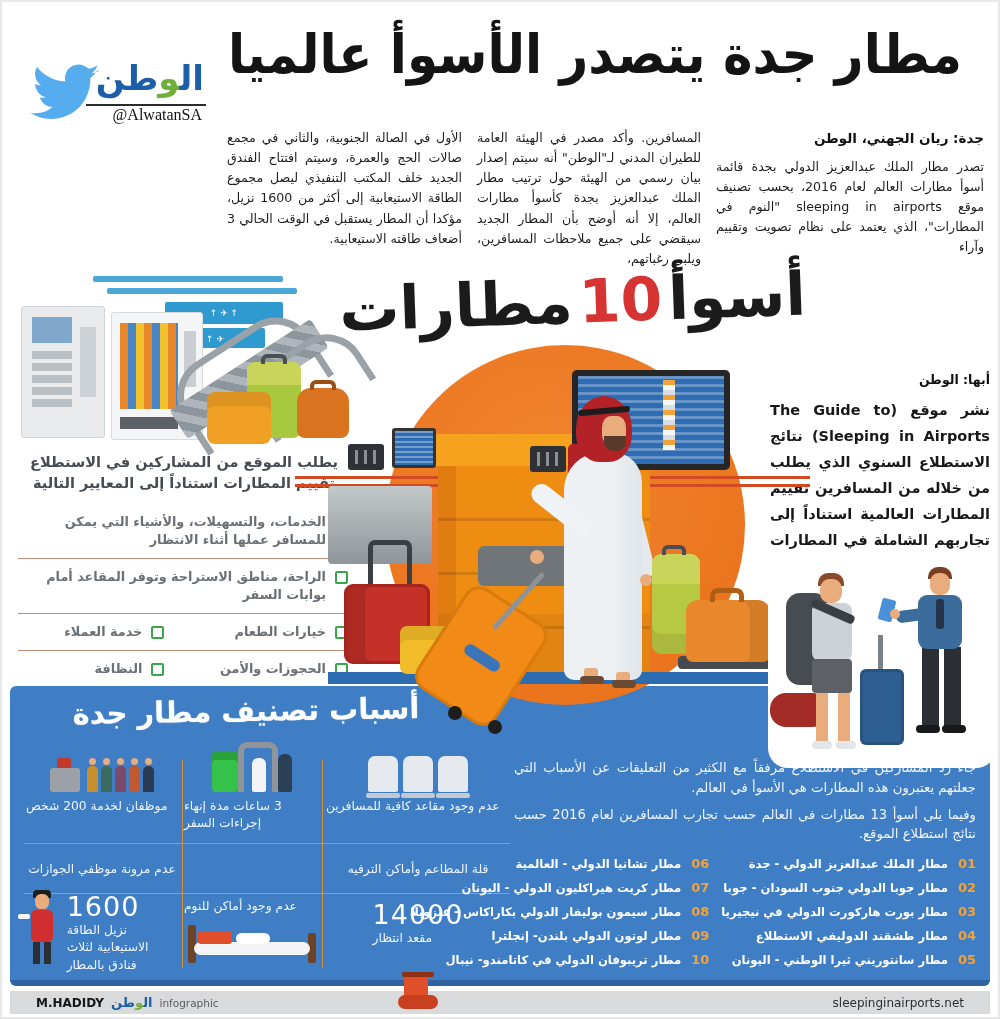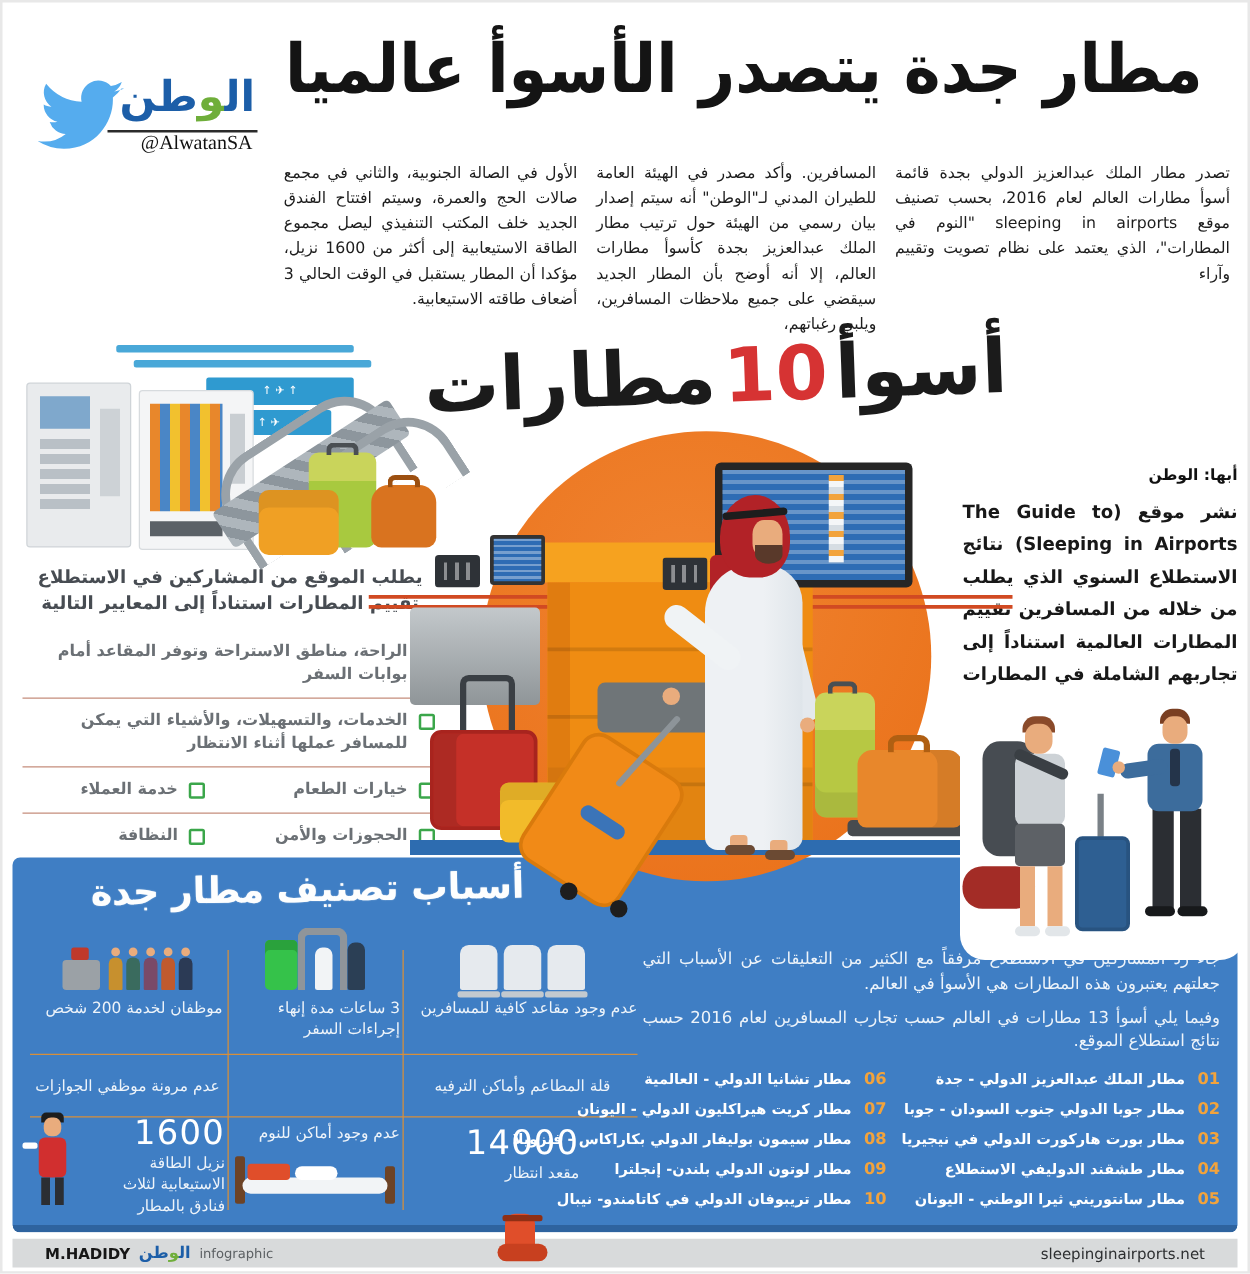--- a/index.html
+++ b/index.html
@@ -123,21 +123,21 @@
   .st-hand{left:122px;top:56px;width:10px;height:10px;background:#e9ac7d;border-radius:50%}
   .st-ticket{left:112px;top:46px;width:14px;height:22px;background:#4a90d9;transform:rotate(14deg);border-radius:2px}
   .st-leg{width:17px;height:80px;background:#2b2e33}
   .st-shoe{width:24px;height:8px;background:#17191b;border-radius:4px}
 
   
   .panel{position:absolute;left:10px;top:686px;width:980px;height:300px;background:#3f7ec4;border-radius:6px;border-bottom:6px solid #2e639f;z-index:1}
   .panel-title{position:absolute;left:58px;top:8px;width:356px;text-align:center;font-size:29px;font-weight:900;color:#fdfefe;transform:rotate(-1deg);direction:rtl;text-shadow:0 0 1px rgba(255,255,255,.7)}
   .vline{position:absolute;width:1px;background:#d78f3a;top:74px;height:208px}
   .hline{position:absolute;height:1px;background:#d78f3a;left:14px;width:486px}
-  .cell{position:absolute;direction:rtl;text-align:right;color:#eef4fa}
+  .cell{position:absolute;direction:rtl;text-align:left;color:#eef4fa}
   .cell .cap{font-size:12.3px;line-height:1.42;color:#eef4fa}
   .cell .icon{height:46px;display:flex;align-items:flex-end;justify-content:center;margin-bottom:6px}
   .bignum{font-size:27px;color:#fff;line-height:1.1;letter-spacing:1px}
   
   .seat3{display:flex;gap:5px;align-items:flex-end}
   .seat{width:30px;height:36px;background:#e6eaee;border-radius:7px 7px 2px 2px;position:relative}
   .seat::after{content:"";position:absolute;left:-2px;bottom:-6px;width:34px;height:5px;background:#c2c9cf;border-radius:2px}
   
   .arch{width:40px;height:50px;border:6px solid #8f959a;border-bottom:none;border-radius:9px 9px 0 0;position:relative}
   .arch .p{position:absolute;left:8px;top:10px;width:14px;height:34px;background:#f2f4f6;border-radius:6px 6px 2px 2px}
@@ -195,20 +195,21 @@
     <svg class="logo-bird" viewBox="0 0 24 24" aria-hidden="true">
       <path fill="#55ACEE" d="M23.44 4.83c-.8.37-1.66.62-2.56.73a4.47 4.47 0 0 0 1.96-2.47 8.94 8.94 0 0 1-2.83 1.08 4.46 4.46 0 0 0-7.6 4.07 12.65 12.65 0 0 1-9.19-4.66 4.46 4.46 0 0 0 1.38 5.95c-.73-.02-1.42-.22-2.02-.56v.06a4.46 4.46 0 0 0 3.58 4.37c-.66.18-1.36.2-2.02.08a4.46 4.46 0 0 0 4.17 3.1A8.95 8.95 0 0 1 1 18.4a12.63 12.63 0 0 0 6.84 2c8.2 0 12.7-6.8 12.7-12.7l-.01-.58a9.07 9.07 0 0 0 2.22-2.3z"></path>
     </svg>
     <div class="logo-word"><span>ال</span><span class="g">و</span><span>طن</span></div>
     <div class="logo-rule"></div>
     <div class="logo-handle">@AlwatanSA</div>
   </div>
 
   <div class="article">
     <div class="col c1">
+      <div class="byline">جدة: ريان الجهني، الوطن</div>
       <p>تصدر مطار الملك عبدالعزيز الدولي بجدة قائمة أسوأ مطارات العالم لعام 2016، بحسب تصنيف موقع sleeping in airports "النوم في المطارات"، الذي يعتمد على نظام تصويت وتقييم وآراء</p>
     </div>
     <div class="col c2">
       <p>المسافرين. وأكد مصدر في الهيئة العامة للطيران المدني لـ"الوطن" أنه سيتم إصدار بيان رسمي من الهيئة حول ترتيب مطار الملك عبدالعزيز بجدة كأسوأ مطارات العالم، إلا أنه أوضح بأن المطار الجديد سيقضي على جميع ملاحظات المسافرين، ويلبي رغباتهم،</p>
     </div>
     <div class="col c4">
       <p>الأول في الصالة الجنوبية، والثاني في مجمع صالات الحج والعمرة، وسيتم افتتاح الفندق الجديد خلف المكتب التنفيذي ليصل مجموع الطاقة الاستيعابية إلى أكثر من 1600 نزيل، مؤكدا أن المطار يستقبل في الوقت الحالي 3 أضعاف طاقته الاستيعابية.</p>
     </div>
   </div>
 
@@ -246,27 +247,27 @@
     <div class="case" style="left:282px;top:118px;width:52px;height:50px;background:#d9731f;border-radius:14px 14px 8px 8px">
         <div class="hnd" style="border-color:#9c4f10"></div>
       </div>
   </div>
 
   <div class="criteria">
     <div class="head">يطلب الموقع من المشاركين في الاستطلاع تقييم المطارات استناداً إلى المعايير التالية</div>
     <div class="crit-row">
       <div class="crit-item">
         <span class="cbox"></span>
-        <span class="ctext">الراحة، مناطق الاستراحة وتوفر المقاعد أمام بوابات السفر</span>
+        <span class="ctext">الخدمات، والتسهيلات، والأشياء التي يمكن للمسافر عملها أثناء الانتظار</span>
       </div>
     </div>
     <div class="crit-row">
       <div class="crit-item">
         <span class="cbox"></span>
-        <span class="ctext">الخدمات، والتسهيلات، والأشياء التي يمكن للمسافر عملها أثناء الانتظار</span>
+        <span class="ctext">الراحة، مناطق الاستراحة وتوفر المقاعد أمام بوابات السفر</span>
       </div>
     </div>
     <div class="crit-row pair">
       <div class="crit-item a">
         <span class="cbox"></span>
         <span class="ctext">خيارات الطعام</span>
       </div>
       <div class="crit-item b">
         <span class="cbox"></span>
         <span class="ctext">خدمة العملاء</span>

